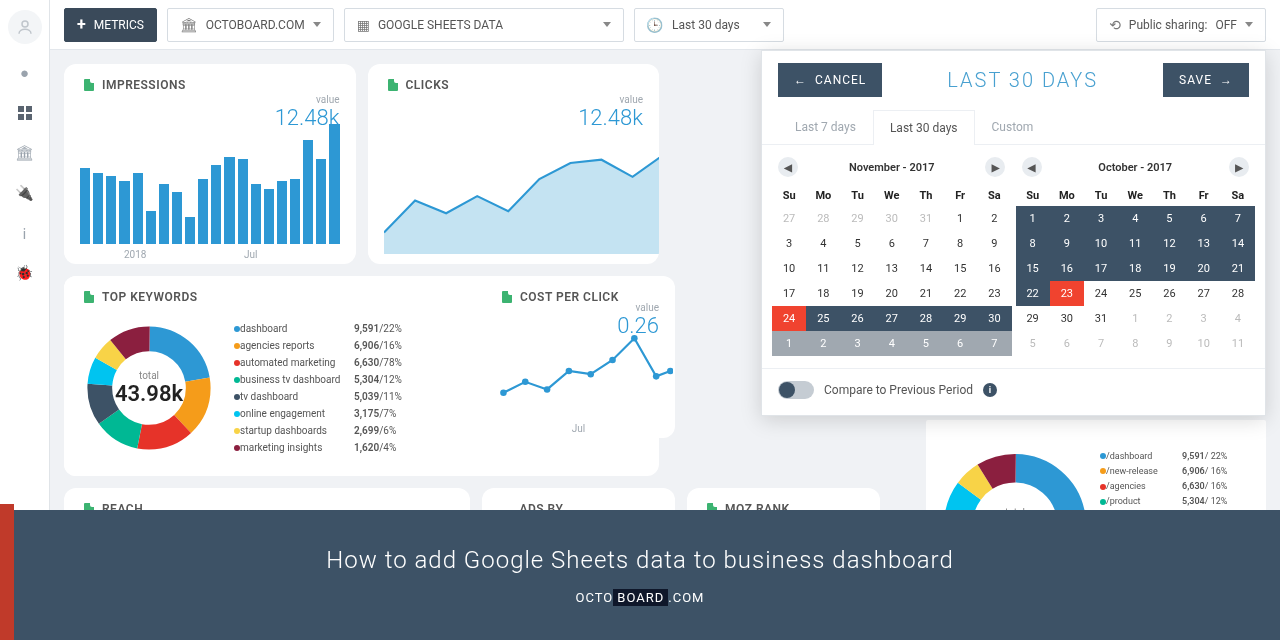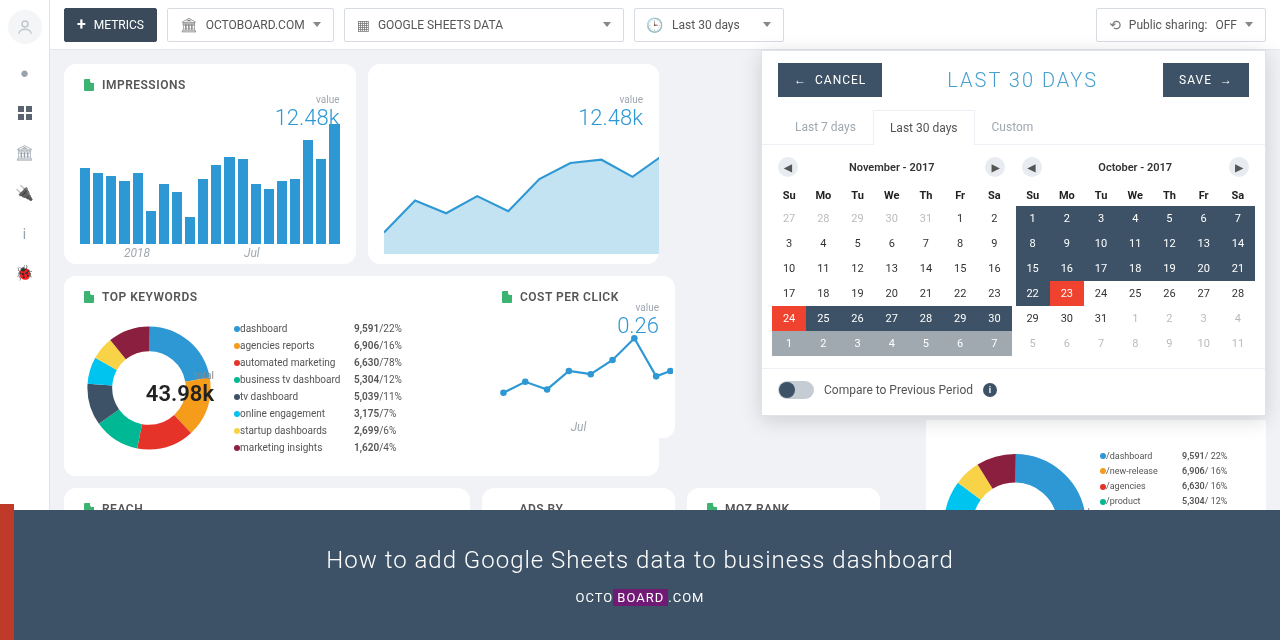--- a/index.html
+++ b/index.html
@@ -15,25 +15,25 @@
 .content { position: absolute; left: 50px; top: 50px; right: 0; bottom: 0; padding: 14px; display: grid; grid-template-columns: 1fr 1fr 1fr 1fr; gap: 12px; grid-auto-rows: 200px; }
 .card { background: #fff; border-radius: 12px; padding: 14px 20px; position: relative; overflow: hidden; }
 .card-header { display: flex; align-items: center; gap: 8px; font-size: 12px; font-weight: 600; color: #555; letter-spacing: 0.5px; }
 .doc-icon { width: 10px; height: 12px; background: #3cb371; border-radius: 1px; position: relative; }
 .doc-icon::after { content: ''; position: absolute; top: 0; right: 0; width: 4px; height: 4px; background: #fff; border-bottom-left-radius: 2px; }
 .value-tag { position: absolute; top: 30px; right: 16px; text-align: right; }
 .value-label { font-size: 10px; color: #a0a8b0; }
 .value-num { font-size: 22px; color: #2d98d4; font-weight: 300; }
 .bars { position: absolute; bottom: 20px; left: 16px; right: 16px; height: 120px; display: flex; align-items: flex-end; gap: 3px; }
 .bar { flex: 1; background: #2d98d4; }
-.axis-lbl { position: absolute; bottom: 4px; font-size: 12px; color: #a0a8b0; font-style: italic; }
+.axis-lbl { position: absolute; bottom: 4px; font-size: 10px; color: #a0a8b0; }
 .linec { position: absolute; bottom: 10px; left: 16px; right: 16px; height: 150px; }
 .donut-wrap { display: flex; gap: 20px; align-items: center; margin-top: 16px; }
 .donut { width: 130px; height: 130px; position: relative; }
-.donut-center { position: absolute; inset: 0; display: flex; flex-direction: column; align-items: flex-end; justify-content: center; font-size: 10px; color: #888; }
+.donut-center { position: absolute; inset: 0; display: flex; flex-direction: column; align-items: center; justify-content: center; font-size: 10px; color: #888; }
 .donut-center .big { font-size: 22px; color: #222; font-weight: 600; }
 .legend { font-size: 10px; color: #555; }
 .legend-row { display: flex; align-items: center; line-height: 1.7; }
 .legend-row .dot { width: 6px; height: 6px; border-radius: 50%; }
 .legend-row .kw { width: 110px; overflow: hidden; text-overflow: ellipsis; white-space: nowrap; }
 .legend-row .num { font-weight: 600; margin-left: 4px; white-space: nowrap; }
 .card.w2 { grid-column: span 2; }
 .datepicker { position: absolute; top: 50px; right: 14px; width: 505px; background: #fff; box-shadow: 0 4px 20px rgba(0,0,0,0.15); z-index: 100; border: 1px solid #e0e4e8; }
 .dp-head { display: flex; align-items: center; justify-content: space-between; padding: 12px 16px; }
 .dp-btn { background: #3d5266; color: #fff; border: none; padding: 10px 16px; font-size: 12px; letter-spacing: 1px; cursor: pointer; display: flex; align-items: center; gap: 8px; }
@@ -53,21 +53,21 @@
 .cal-day.range.off { background: #a0a8b0; color: #fff; }
 .cal-day.start { background: #f0432f; color: #fff; }
 .dp-foot { display: flex; align-items: center; gap: 10px; padding: 12px 16px 16px; font-size: 12px; color: #555; border-top: 1px solid #eceff3; }
 .toggle { width: 36px; height: 18px; border-radius: 9px; background: #c5ccd3; position: relative; cursor: pointer; }
 .toggle::after { content: ''; position: absolute; left: 1px; top: 1px; width: 16px; height: 16px; border-radius: 50%; background: #3d5266; }
 .info-ic { width: 14px; height: 14px; border-radius: 50%; background: #3d5266; color: #fff; font-size: 9px; display: flex; align-items: center; justify-content: center; font-weight: bold; }
 .banner { position: absolute; left: 0; right: 0; bottom: 0; height: 130px; background: #3d5266; display: flex; flex-direction: column; align-items: center; justify-content: center; color: #fff; z-index: 50; }
 .banner::before { content: ''; position: absolute; left: 0; top: -6px; width: 14px; bottom: 0; background: #c03a2a; }
 .banner-title { font-size: 24px; font-weight: 300; letter-spacing: 1px; margin-bottom: 16px; }
 .banner-brand { font-size: 13px; letter-spacing: 1px; }
-.banner-brand .red { color: #fff; background: #701a75; padding: 1px 4px; }
+.banner-brand .red { color: #fff; background: #0f172a; padding: 1px 4px; }
 .right-donut { position: absolute; right: 14px; top: 420px; width: 340px; height: 210px; background: #fff; z-index: 40; display: flex; align-items: center; padding: 0 14px; gap: 10px; border-radius: 2px; }
 .iconbtn { font-size: 14px; color: #777; }
 </style>
 </head>
 <body>
 
 <div class="sidebar">
   <div class="sidebar-icon">
       <svg width="18" height="18" viewBox="0 0 24 24" fill="none" stroke="#c0c6cc" stroke-width="2">
         <circle cx="12" cy="8" r="4"></circle>
@@ -153,20 +153,24 @@
         <div class="bar" style="height: 54.5455%;"></div>
         <div class="bar" style="height: 86.3636%;"></div>
         <div class="bar" style="height: 70.9091%;"></div>
         <div class="bar" style="height: 100%;"></div>
       </div>
     <div class="axis-lbl" style="left:60px">2018</div>
     <div class="axis-lbl" style="left:180px">Jul</div>
   </div>
 
   <div class="card">
+    <div class="card-header">
+        <div class="doc-icon"></div>
+        <span>CLICKS</span>
+      </div>
     <div class="value-tag">
         <div class="value-label">value</div>
         <div class="value-num">12.48k</div>
       </div>
     <svg class="linec" viewBox="0 0 260 140">
       <path d="M0,120 L29,90 L58,102 L87,86 L116,100 L145,70 L174,55 L203,52 L232,68 L260,48 L260,140 L0,140 Z" fill="#9dd1ea" opacity="0.6"></path>
       <path d="M0,120 L29,90 L58,102 L87,86 L116,100 L145,70 L174,55 L203,52 L232,68 L260,48" fill="none" stroke="#2d98d4" stroke-width="2"></path>
     </svg>
   </div>
 

